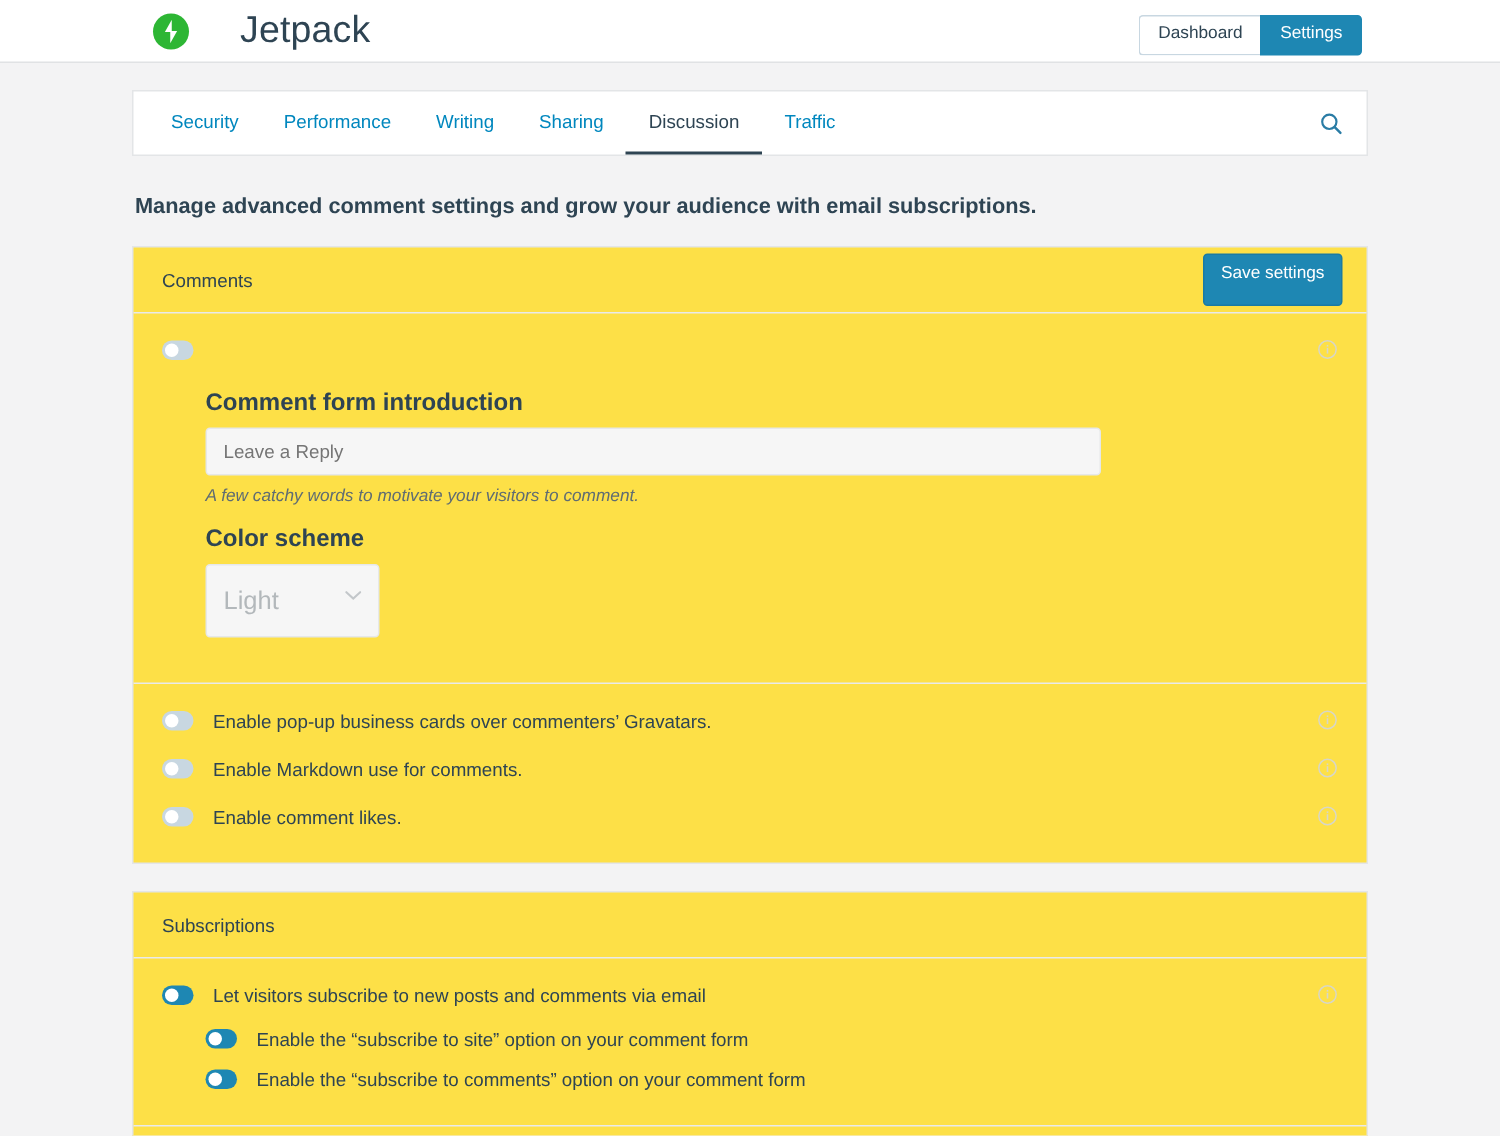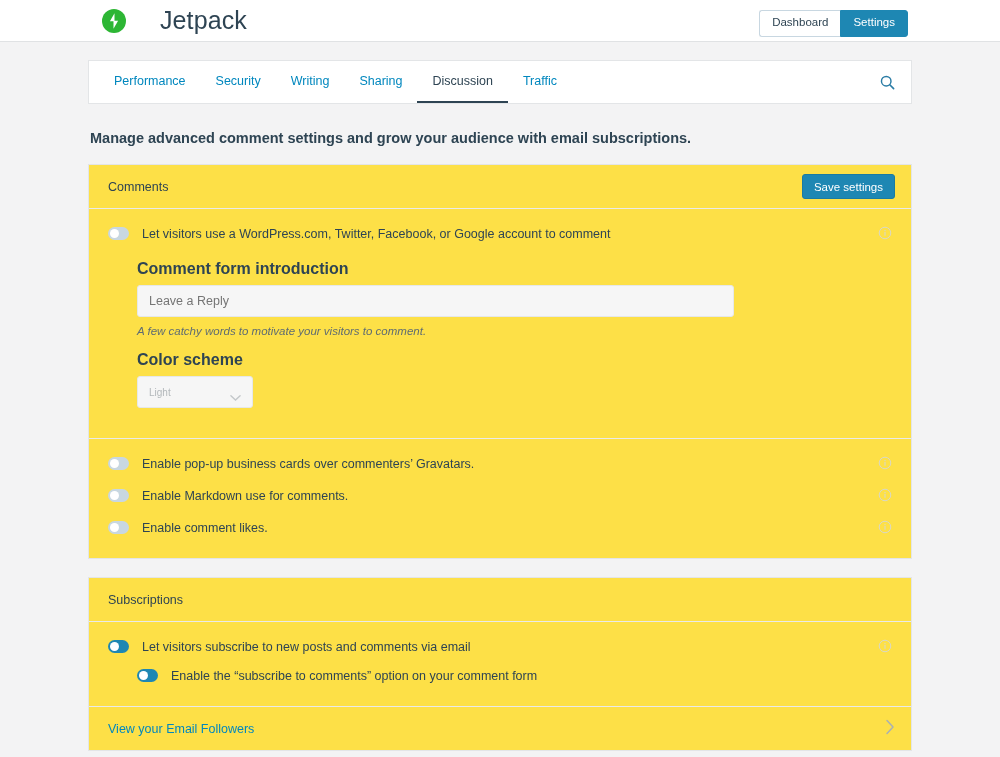--- a/index.html
+++ b/index.html
@@ -131,21 +131,21 @@
     font-size: 12.5px;
     color: #2e4453;
   }
   .save-btn {
     margin-left: auto;
     background: #1e87b3;
     border: 1px solid #1a7ba3;
     color: #fff;
     font-size: 11.5px;
     font-family: inherit;
-    padding: 6px 11px 5px;
+    padding: 6px 11px 15px;
     border-radius: 3px;
     cursor: pointer;
     line-height: 1.1;
   }
   .card-section {
     padding: 16px 19px 18px;
     position: relative;
   }
   .card-section + .card-section { border-top: 1px solid #e9eaeb; }
   .section-tall { padding-bottom: 30px; }
@@ -226,26 +226,26 @@
     color: #5f6c72;
     margin-top: 8px;
   }
   .select-wrap {
     position: relative;
     width: 116px;
     margin-top: 1px;
   }
   .select-box {
     width: 116px;
-    height: 32px;
+    height: 49px;
     background: #f6f6f6;
     border: 1px solid #e6e8e9;
     border-radius: 3px;
     padding: 12px 11px;
-    font-size: 10px;
+    font-size: 17px;
     color: #b3b8bb;
     display: flex;
     align-items: center;
     cursor: pointer;
   }
   .select-chev {
     position: absolute;
     right: 12px; top: 12px;
   }
 
@@ -280,22 +280,22 @@
   <div class="mast-right">
     <button class="seg-btn">Dashboard</button>
     <button class="seg-btn active">Settings</button>
   </div>
 </div>
 
 <div class="page">
 
   <div class="tabbar">
     <div class="tabs">
+      <div class="tab">Security</div>
       <div class="tab">Performance</div>
-      <div class="tab">Security</div>
       <div class="tab">Writing</div>
       <div class="tab">Sharing</div>
       <div class="tab active">Discussion</div>
       <div class="tab">Traffic</div>
     </div>
     <div class="tab-search">
       <svg width="17" height="17" viewBox="0 0 20 20" aria-hidden="true">
         <circle cx="8.5" cy="8.5" r="5.6" fill="none" stroke="#2a7ca5" stroke-width="1.7"></circle>
         <line x1="12.7" y1="12.7" x2="17.2" y2="17.2" stroke="#2a7ca5" stroke-width="1.9" stroke-linecap="round"></line>
       </svg>
@@ -307,21 +307,20 @@
   <div class="card">
 
     <div class="card-head">
       <span class="card-title">Comments</span>
       <button class="save-btn">Save settings</button>
     </div>
 
     <div class="card-section section-tall">
       <div class="trow">
         <span class="toggle"></span>
-        <span class="trow-label">Let visitors use a WordPress.com, Twitter, Facebook, or Google account to comment</span>
         <span class="info-icon">
           <svg width="14" height="14" viewBox="0 0 16 16" aria-hidden="true">
             <circle cx="8" cy="8" r="6.6" fill="none" stroke="#d3d6d8" stroke-width="1.1"></circle>
             <rect x="7.4" y="6.7" width="1.2" height="4.4" fill="#d3d6d8"></rect>
             <rect x="7.4" y="4.5" width="1.2" height="1.3" fill="#d3d6d8"></rect>
           </svg>
         </span>
       </div>
 
       <div class="field-block">
@@ -397,20 +396,24 @@
             <circle cx="8" cy="8" r="6.6" fill="none" stroke="#d3d6d8" stroke-width="1.1"></circle>
             <rect x="7.4" y="6.7" width="1.2" height="4.4" fill="#d3d6d8"></rect>
             <rect x="7.4" y="4.5" width="1.2" height="1.3" fill="#d3d6d8"></rect>
           </svg>
         </span>
       </div>
 
       <div class="sub-group indent">
         <div class="trow">
           <span class="toggle on"></span>
+          <span class="trow-label">Enable the “subscribe to site” option on your comment form</span>
+        </div>
+        <div class="trow">
+          <span class="toggle on"></span>
           <span class="trow-label">Enable the “subscribe to comments” option on your comment form</span>
         </div>
       </div>
     </div>
 
     <div class="link-row">
       <span class="link-row-label">View your Email Followers</span>
       <span class="link-chev">
         <svg width="10" height="16" viewBox="0 0 10 16" aria-hidden="true">
           <path d="M2 1.5 L8 8 L2 14.5" fill="none" stroke="#a9b0b5" stroke-width="1.5" stroke-linecap="round" stroke-linejoin="round"></path>

